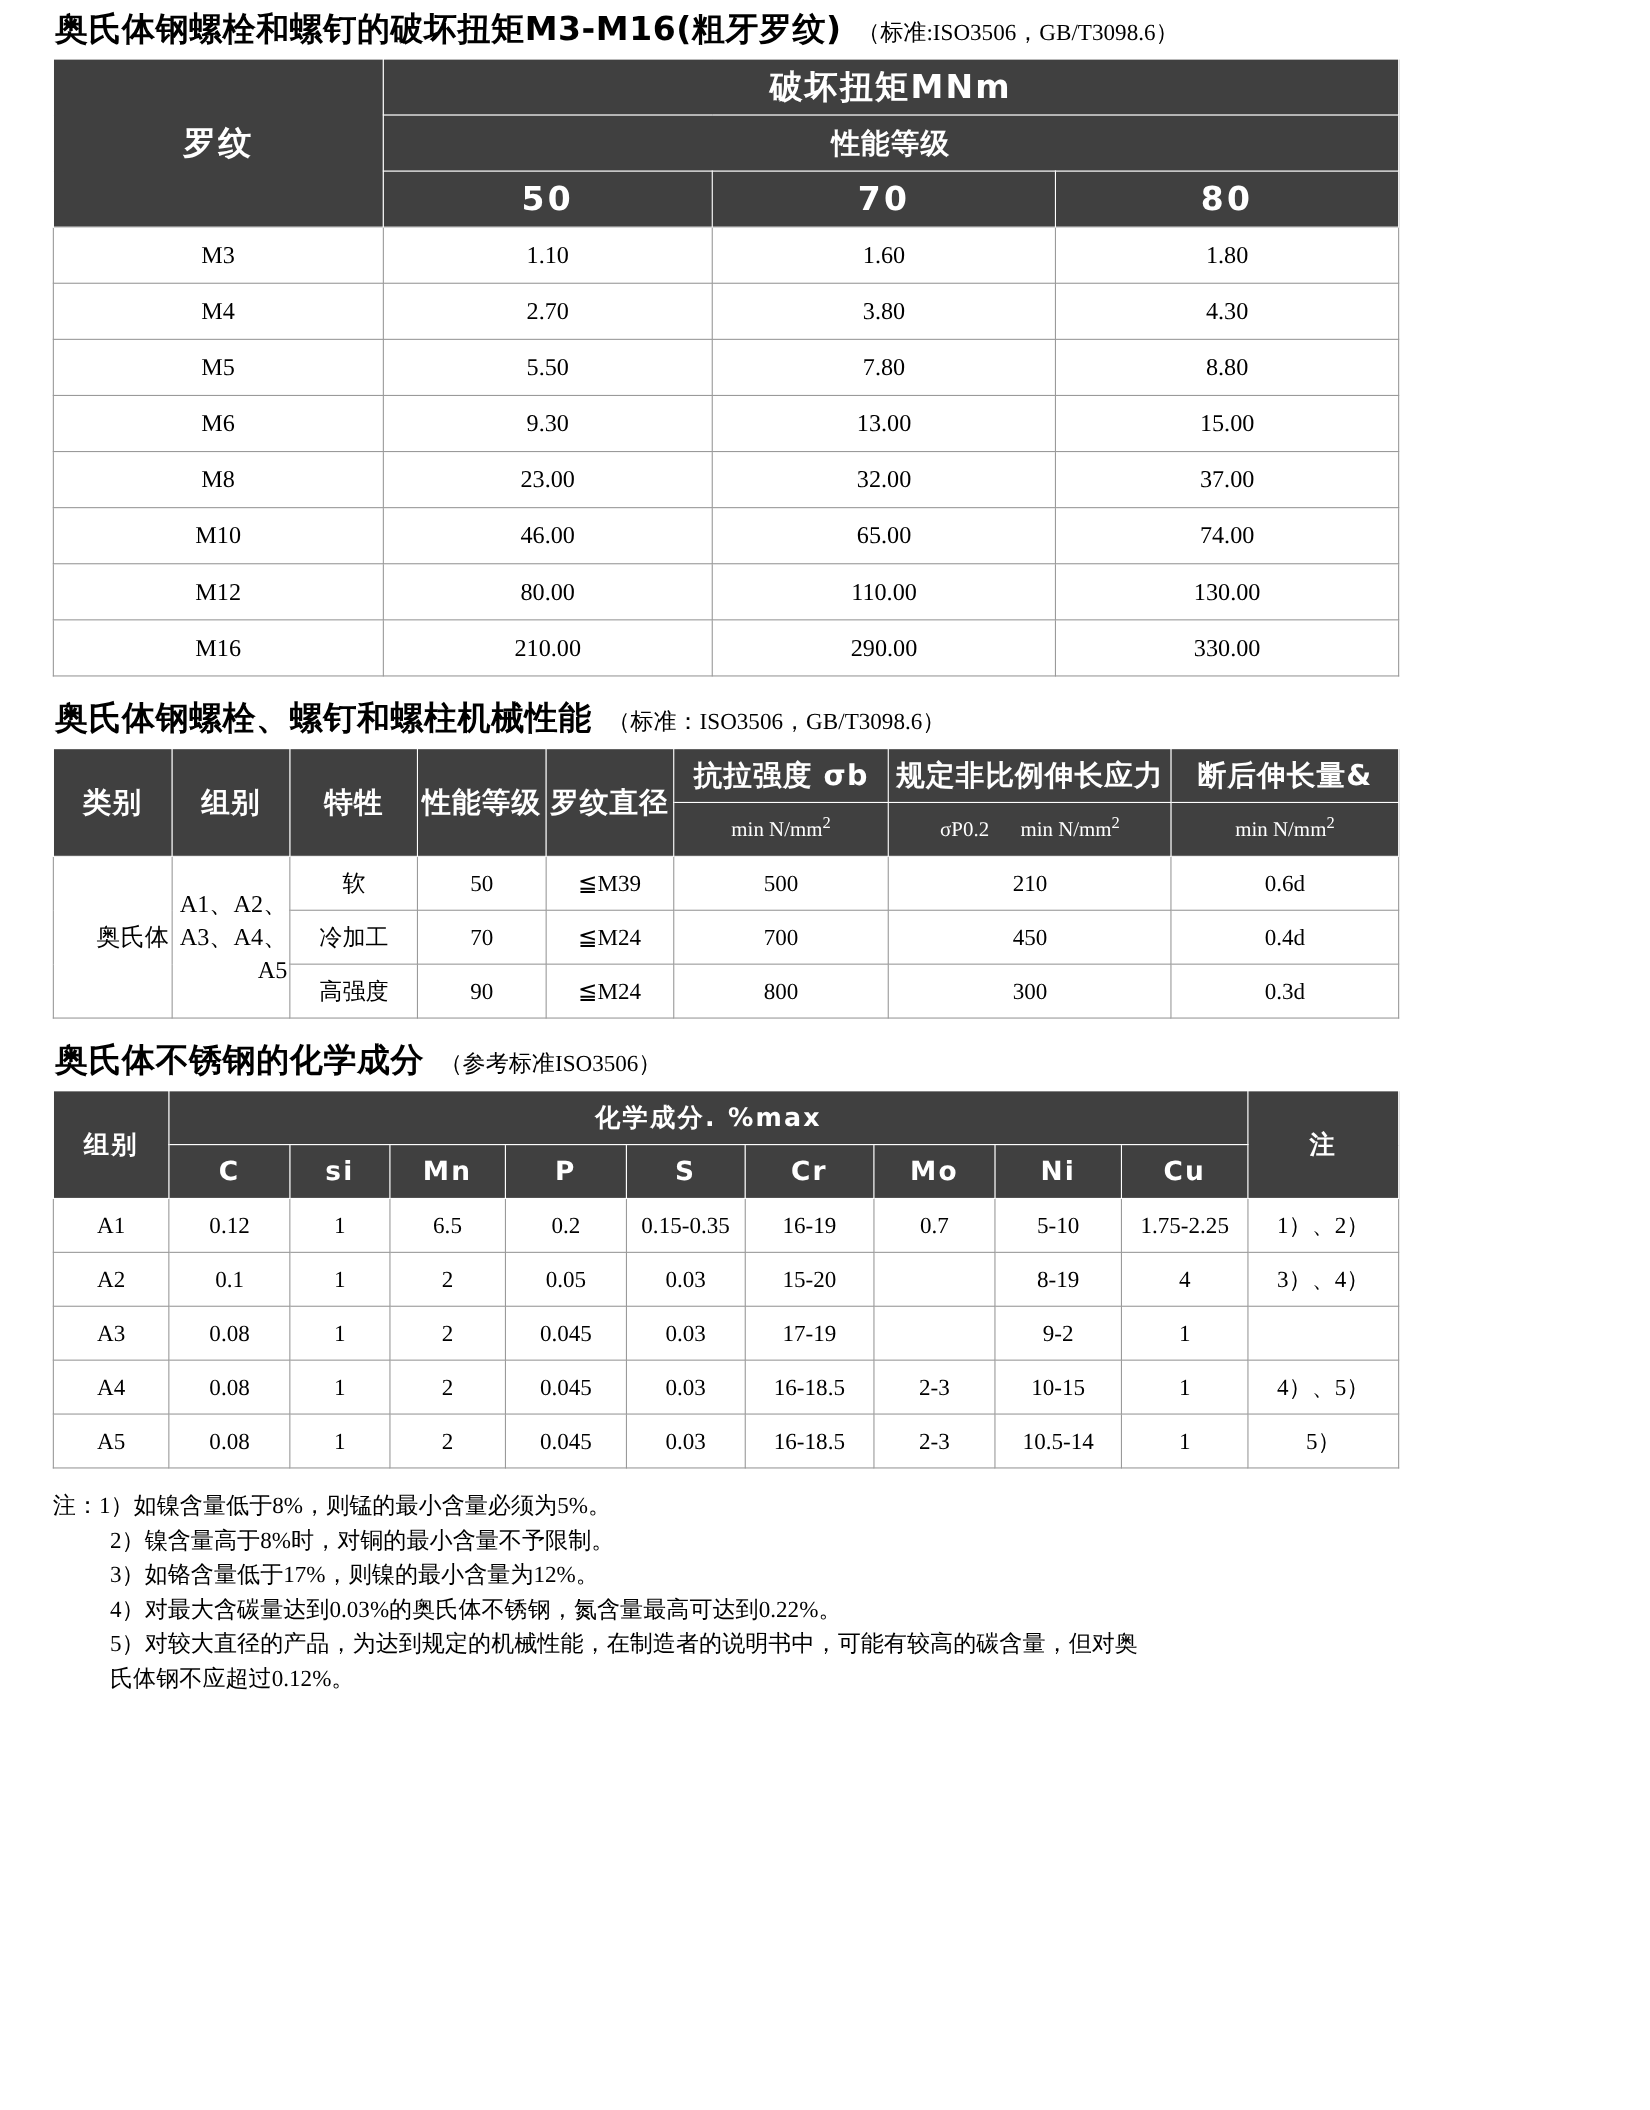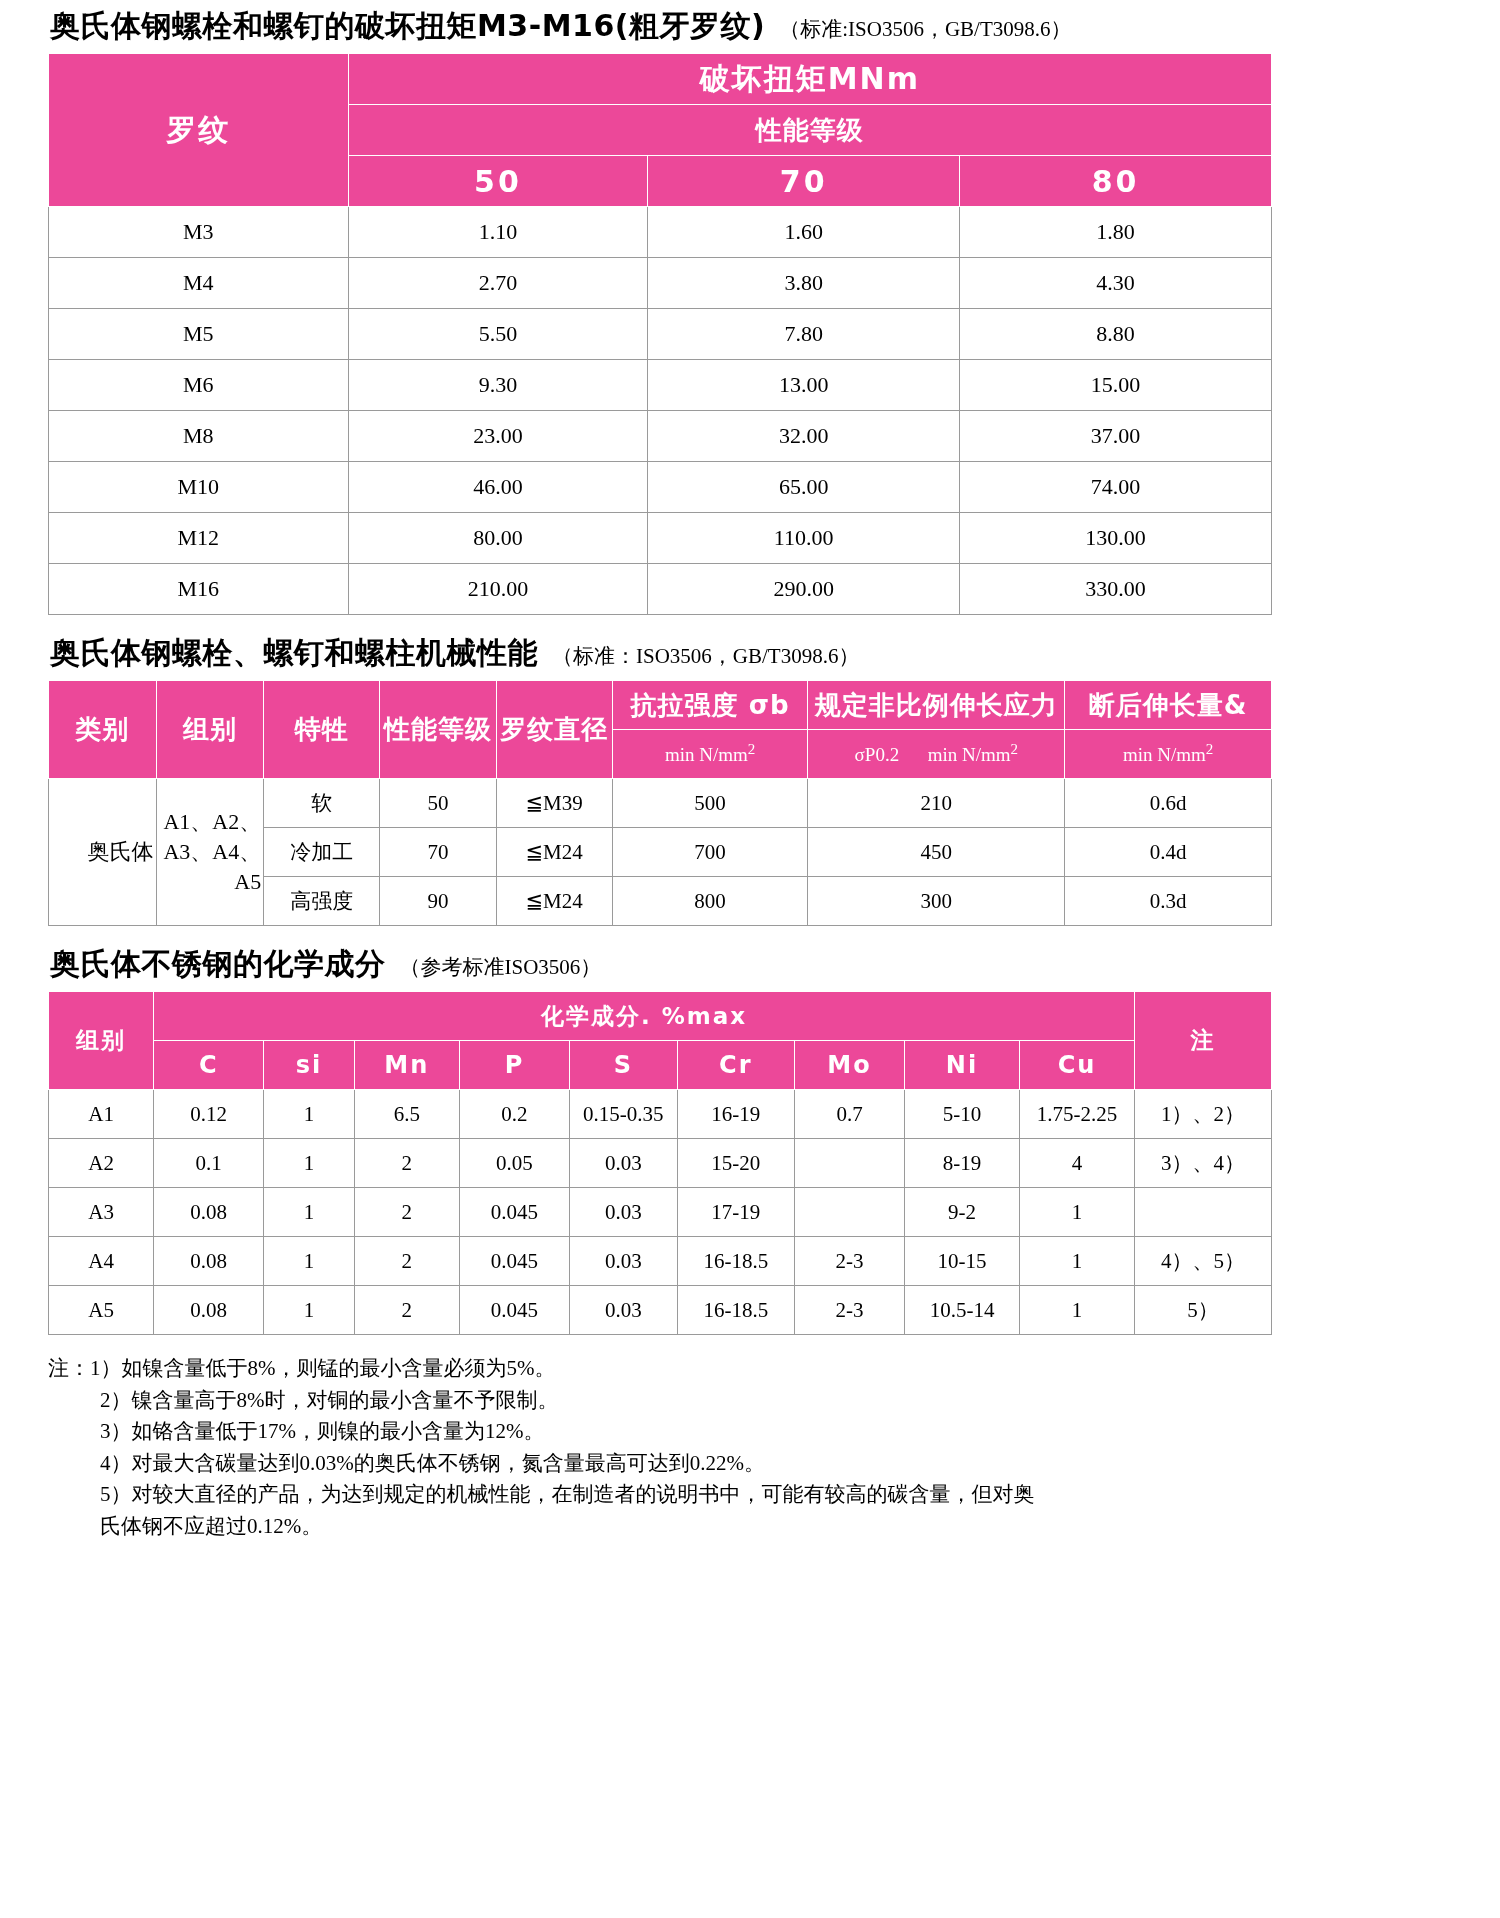--- a/index.html
+++ b/index.html
@@ -25,21 +25,21 @@
     table-layout: fixed;
   }
   td, th {
     border: 1px solid #9a9a9a;
     text-align: center;
     vertical-align: middle;
     font-weight: normal;
     padding: 2px 2px;
   }
   .hdr {
-    background: #ec4899;
+    background: #404040;
     color: #ffffff;
     font-family: "DejaVu Sans", "Liberation Sans", sans-serif;
     font-weight: bold;
     border-color: #12b0ea;
   }
   .hdr-sep {
     border: 1px solid #ffffff;
   }
 
   

